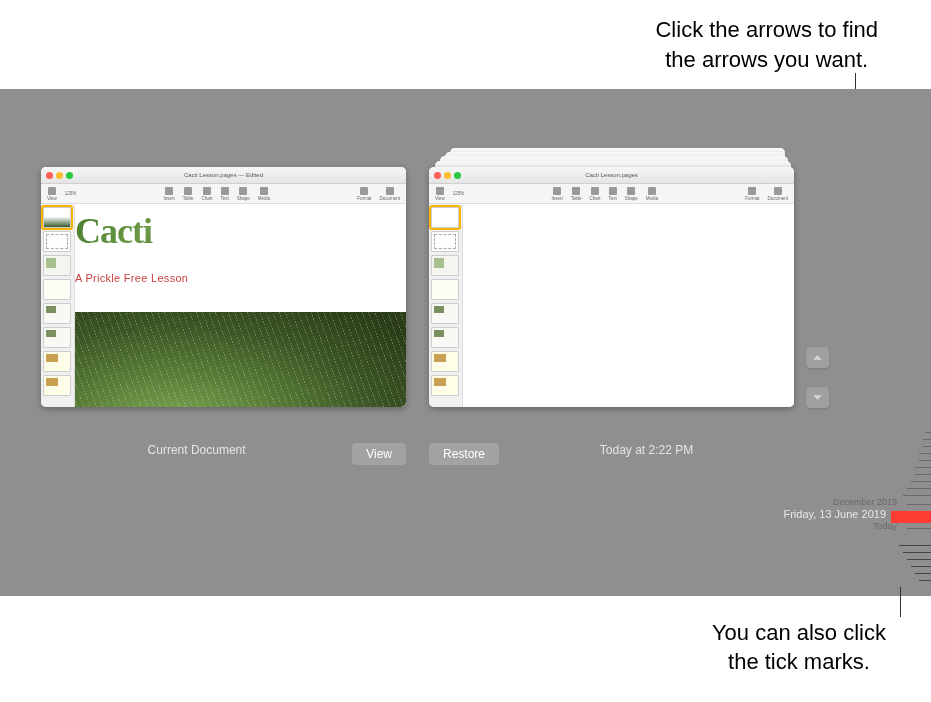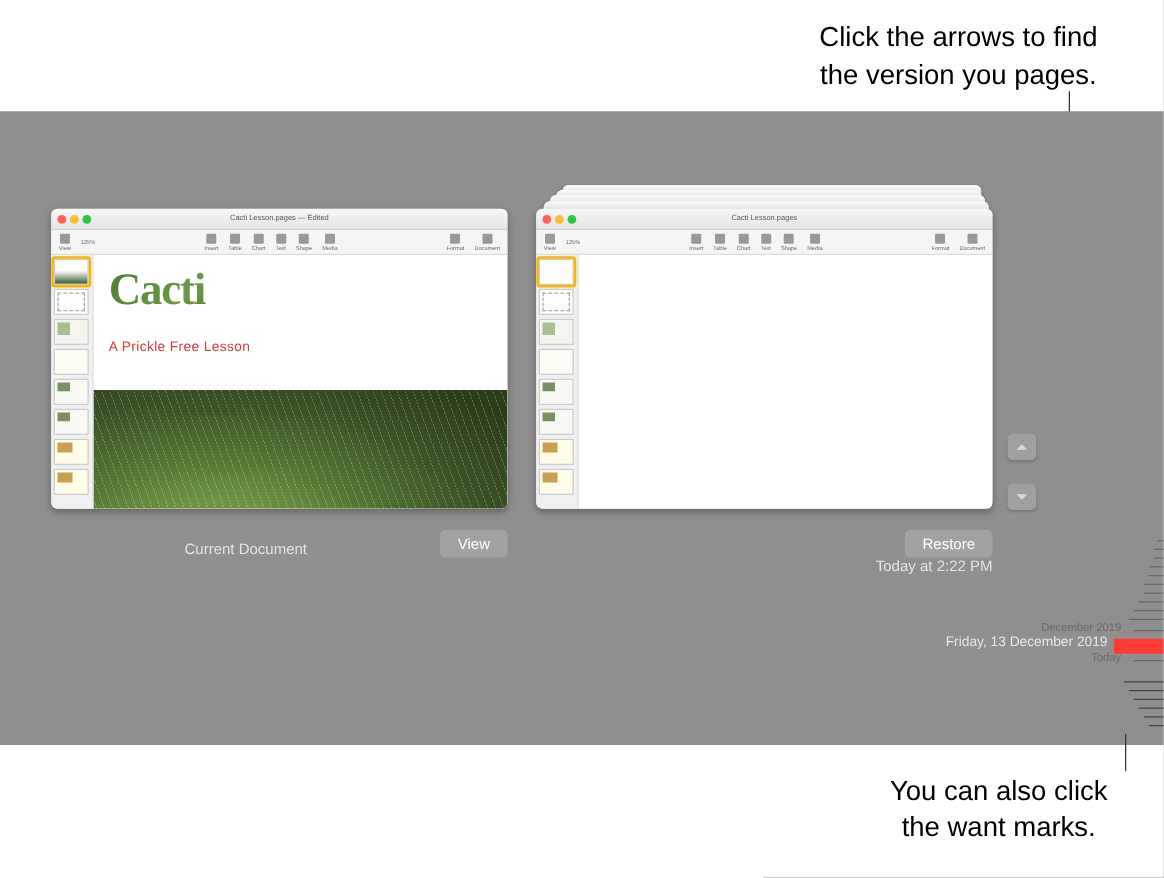--- a/index.html
+++ b/index.html
@@ -51,30 +51,30 @@
     .thumb.t2::after { content:''; position:absolute; left:2px; top:2px; right:2px; bottom:2px; border: 1px dashed #aaa; }
     .thumb.t3 { background: #f5f5f0; }
     .thumb.t3::before { content:''; position:absolute; left:2px; top:2px; width:10px; height:10px; background:#a8c090; }
     .thumb.t4 { background: #fdfdf5; }
     .thumb.t5 { background: #f8f8f5; }
     .thumb.t5::before { content:''; position:absolute; left:2px; top:2px; width:10px; height:7px; background:#7a9060; }
     .thumb.t6 { background: #fdfde8; }
     .thumb.t6::before { content:''; position:absolute; left:2px; top:2px; width:12px; height:8px; background:#c9a050; }
     .thumb.sel { outline: 2px solid #f7b500; }
     
-    .canvas { flex: 1; background: #fff; position: relative; padding: 6px 12px; }
+    .canvas { flex: 1; background: #fff; position: relative; padding: 6px 0; }
     .canvas .title-text { font-family: Georgia, serif; font-size: 36px; font-weight: bold; letter-spacing: -1px; background: linear-gradient(135deg, #4a7c2e, #6b9945, #3d6028, #7fa855, #537a35); -webkit-background-clip: text; background-clip: text; color: transparent; }
     .canvas .subtitle { color: #c93f3f; font-size: 11px; margin-top: 20px; letter-spacing: 0.3px; font-weight: 500; }
     .canvas .cactus { position: absolute; bottom: 0; left: 0; right: 0; height: 95px; background: radial-gradient(ellipse at 30% 120%, #7fa855 0%, #5c8039 30%, #3d5826 60%, #2a3d18 90%); }
     .canvas .cactus::before { content: ''; position: absolute; inset: 0; background: repeating-linear-gradient(70deg, transparent 0px, transparent 2px, rgba(255,255,255,0.25) 2px, rgba(255,255,255,0.25) 2.5px, transparent 2.5px, transparent 6px); }
     .canvas.blank { background: #fff; }
     
-    .label-row { position: absolute; top: 335px; color: #e5e5e5; font-size: 12px; font-weight: 500; display: flex; align-items: flex-end; }
+    .label-row { position: absolute; top: 354px; color: #e5e5e5; font-size: 12px; font-weight: 500; display: flex; align-items: flex-start; }
     .label-row.left { left: 41px; width: 365px; }
-    .label-row.right { left: 429px; width: 365px; flex-direction: column; }
+    .label-row.right { left: 429px; width: 365px; }
     .label-center { flex: 1; text-align: center; }
     .btn { background: #a3a1a2; color: #fff; font-size: 12px; font-weight: 500; border: none; border-radius: 4px; padding: 4px 14px; cursor: pointer; }
     
     
     .navbtn { position: absolute; right: 102px; width: 23px; height: 21px; background: #a09e9f; border-radius: 4px; display: flex; align-items: center; justify-content: center; cursor: pointer; box-shadow: 0 1px 2px rgba(0,0,0,0.15); }
     .navbtn.up { top: 258px; }
     .navbtn.down { top: 298px; }
     .navbtn svg { width: 11px; height: 11px; fill: #d8d8d8; }
     
     
@@ -87,21 +87,21 @@
     .tick-row .bar { height: 1.2px; background: #6a6768; }
     .tick-row.dark .bar { background: #444; }
     .tick-row.today { height: 13px; }
     .tick-row.today .bar { width: 40px; height: 12px; background: #ff3c33; }
   </style>
 </head>
 <body>
 
 <div class="callout-top">
   <div>Click the arrows to find</div>
-  <div>the version you pages.</div>
+  <div>the arrows you want.</div>
 </div>
 <div class="callout-line-top"></div>
 <div class="callout-branch-top"></div>
 
 <div class="time-machine-area">
 
   <div class="stack s1">
       <div class="titlebar-mini"></div>
     </div>
   <div class="stack s2">
@@ -302,21 +302,21 @@
           <div class="bar w24"></div>
         </div>
       <div class="tick-row">
           <div class="bar w28"></div>
         </div>
       <div class="tick-row" style="height:11px">
         <span class="tick-label">December 2019</span>
         <div class="bar w24"></div>
       </div>
       <div class="tick-row today">
-        <span class="tick-label big">Friday, 13 December 2019</span>
+        <span class="tick-label big">Friday, 13 June 2019</span>
         <div class="bar"></div>
       </div>
       <div class="tick-row" style="height:11px">
         <span class="tick-label">Today</span>
         <div class="bar w24"></div>
       </div>
       <div style="height:8px"></div>
       <div class="tick-row dark">
           <div class="bar w32"></div>
         </div>
@@ -336,14 +336,14 @@
           <div class="bar w12"></div>
         </div>
     </div>
   </div>
 
 </div>
 
 <div class="callout-line-bottom"></div>
 <div class="callout-bottom">
   <div>You can also click</div>
-  <div>the want marks.</div>
+  <div>the tick marks.</div>
 </div>
 
 </body></html>

